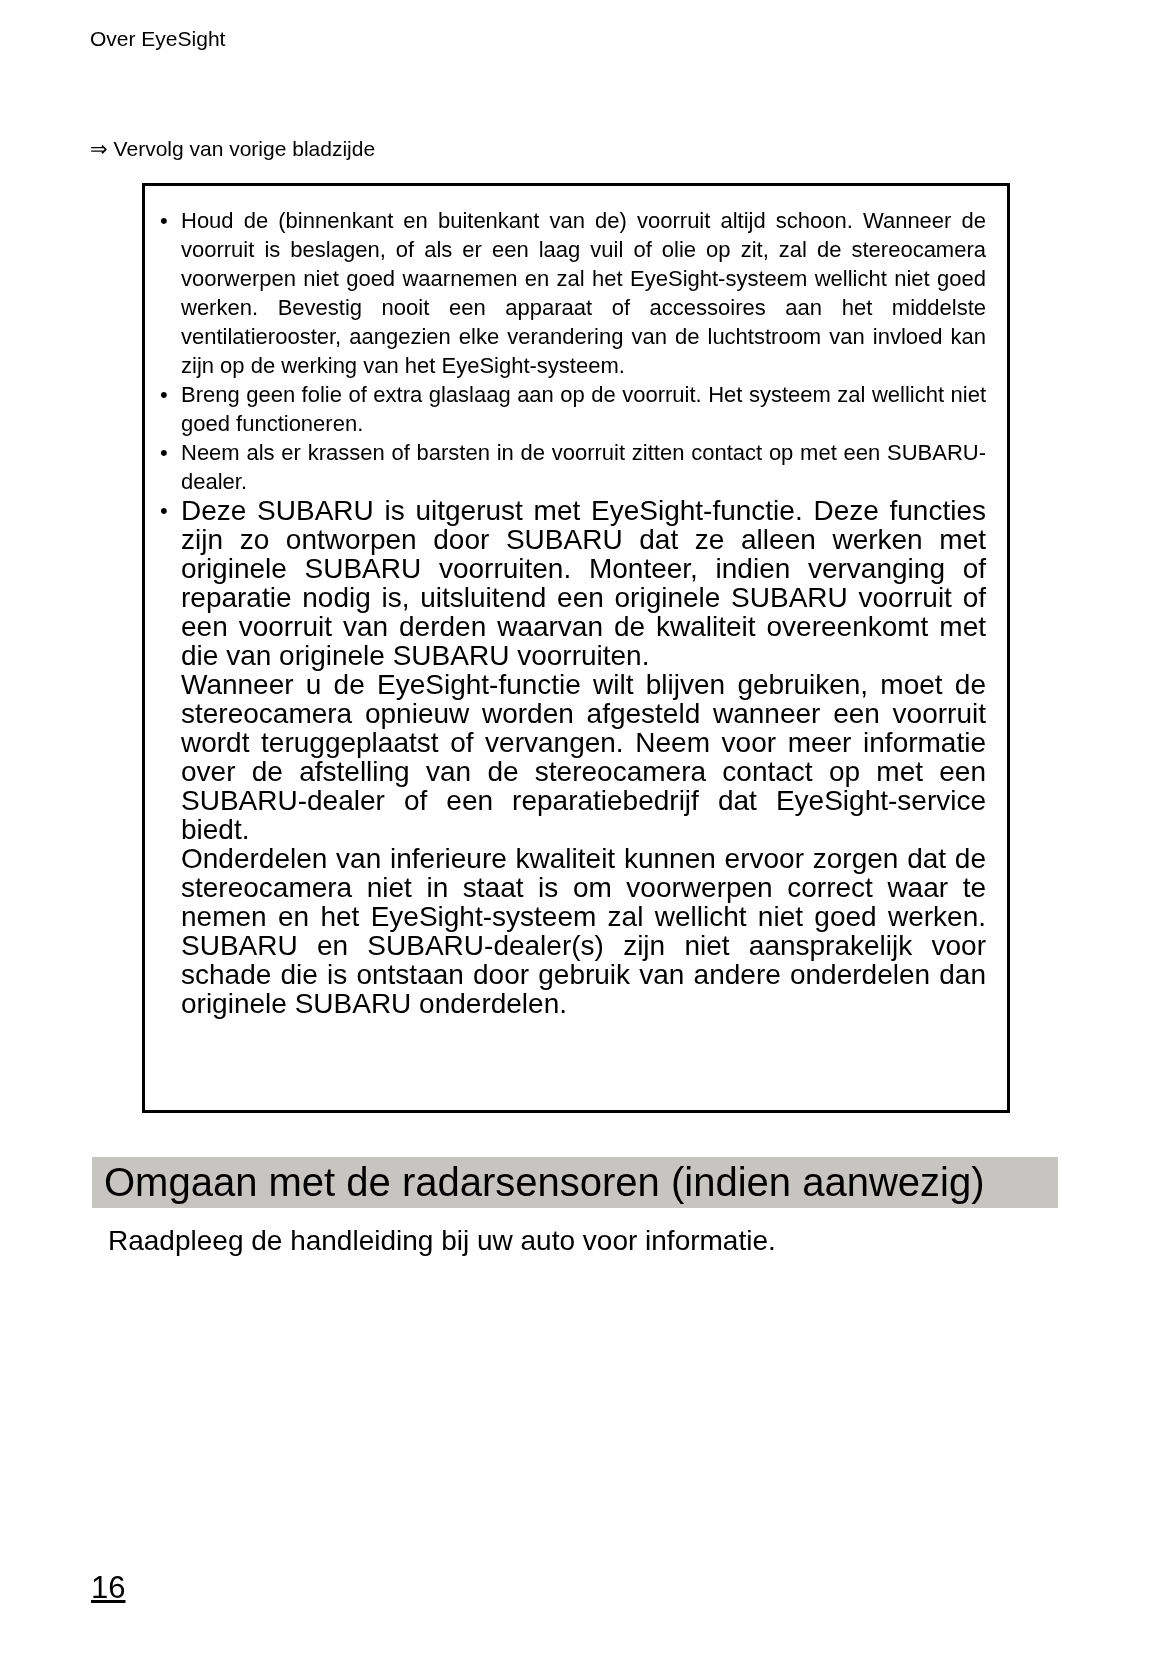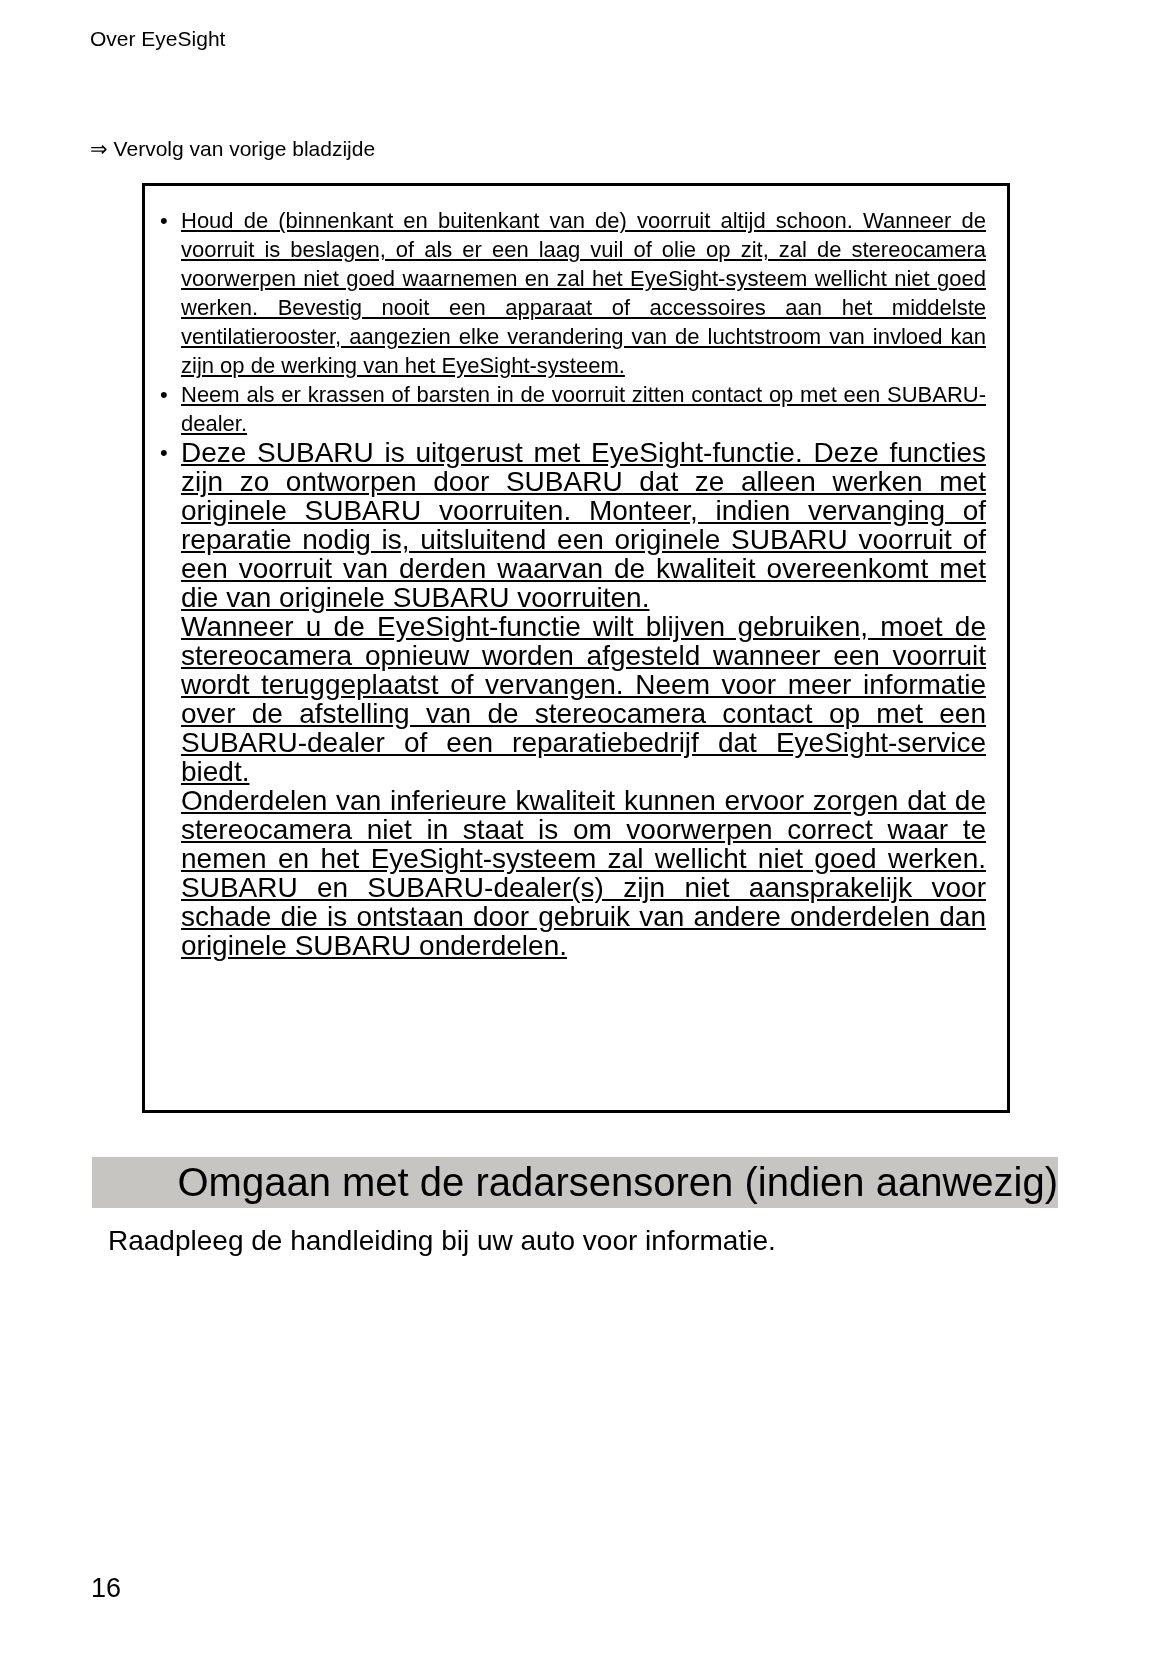--- a/index.html
+++ b/index.html
@@ -48,21 +48,20 @@
     margin: 0;
     padding: 0;
     list-style: none;
   }
   .caution-box li {
     position: relative;
     padding-left: 36px;
     font-size: 22px;
     line-height: 29px;
     text-align: justify;
-    text-decoration: underline;
   }
   .caution-box li::before {
     content: "\2022";
     position: absolute;
     left: 15px;
     top: 0;
     font-size: 22px;
     line-height: 29px;
   }
   .caution-box p.cont {
@@ -74,55 +73,56 @@
   .section-bar {
     position: absolute;
     left: 92px;
     top: 1157px;
     width: 966px;
     height: 51px;
     background: #c6c5c1;
   }
   .section-bar h1 {
     margin: 0;
-    padding-left: 32px;
+    padding-left: 12px;
     font-size: 40px;
     font-weight: normal;
     line-height: 51px;
     white-space: nowrap;
-    text-align: right;
   }
   .intro-paragraph {
     position: absolute;
     left: 108px;
     top: 1226px;
     width: 900px;
     font-size: 28px;
     line-height: 29px;
   }
   .page-number {
     position: absolute;
     left: 91px;
     top: 1571px;
-    font-size: 27px;
+    font-size: 31px;
     line-height: 34px;
+    text-decoration: underline;
   }
 </style>
 </head>
 <body>
 
 <div class="running-header">Over EyeSight</div>
 
 <div class="cont-note">
   <span class="arrow">⇒</span><span>Vervolg van vorige bladzijde</span>
 </div>
 
 <div class="caution-box">
   <ul>
     <li>Houd de (binnenkant en buitenkant van de) voorruit altijd schoon. Wanneer de voorruit is beslagen, of als er een laag vuil of olie op zit, zal de stereocamera voorwerpen niet goed waarnemen en zal het EyeSight-systeem wellicht niet goed werken. Bevestig nooit een apparaat of accessoires aan het middelste ventilatierooster, aangezien elke verandering van de luchtstroom van invloed kan zijn op de werking van het EyeSight-systeem.</li>
+    <li>Breng geen folie of extra glaslaag aan op de voorruit. Het systeem zal wellicht niet goed functioneren.</li>
     <li>Neem als er krassen of barsten in de voorruit zitten contact op met een SUBARU-dealer.</li>
     <li>
       <p class="cont">Deze SUBARU is uitgerust met EyeSight-functie. Deze functies zijn zo ontworpen door SUBARU dat ze alleen werken met originele SUBARU voorruiten. Monteer, indien vervanging of reparatie nodig is, uitsluitend een originele SUBARU voorruit of een voorruit van derden waarvan de kwaliteit overeenkomt met die van originele SUBARU voorruiten.</p>
       <p class="cont">Wanneer u de EyeSight-functie wilt blijven gebruiken, moet de stereocamera opnieuw worden afgesteld wanneer een voorruit wordt teruggeplaatst of vervangen. Neem voor meer informatie over de afstelling van de stereocamera contact op met een SUBARU-dealer of een reparatiebedrijf dat EyeSight-service biedt.</p>
       <p class="cont">Onderdelen van inferieure kwaliteit kunnen ervoor zorgen dat de stereocamera niet in staat is om voorwerpen correct waar te nemen en het EyeSight-systeem zal wellicht niet goed werken. SUBARU en SUBARU-dealer(s) zijn niet aansprakelijk voor schade die is ontstaan door gebruik van andere onderdelen dan originele SUBARU onderdelen.</p>
     </li>
   </ul>
 </div>
 
 <div class="section-bar">

